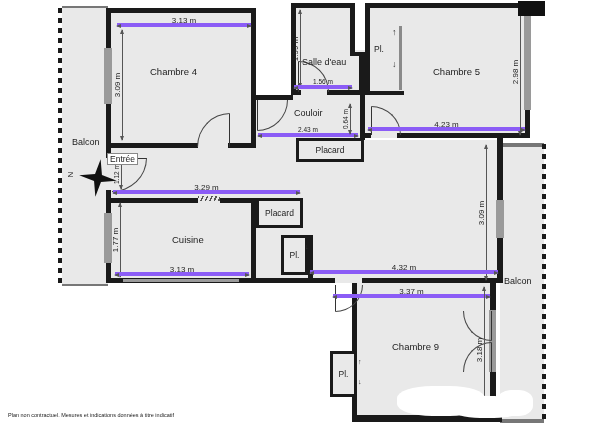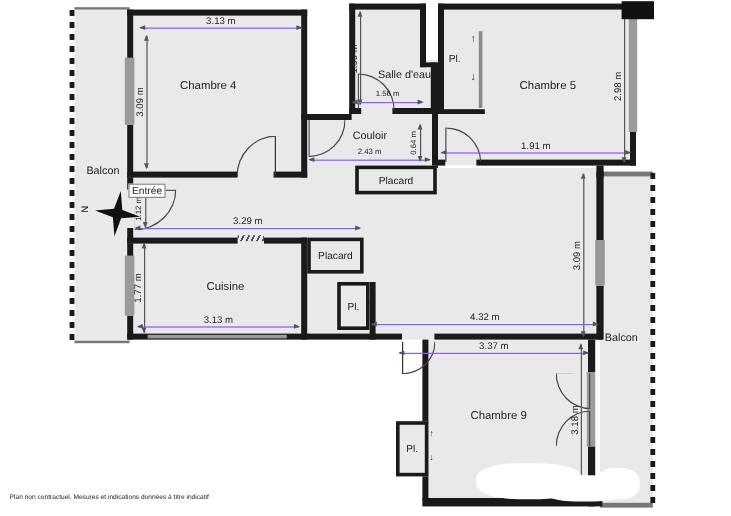--- a/index.html
+++ b/index.html
@@ -10,21 +10,21 @@
   .win{position:absolute;background:#9a9a9a;}
   .slide{position:absolute;background:#8a8a8a;}
   .edge{position:absolute;background:#777;}
   .rail{position:absolute;width:4px;background:repeating-linear-gradient(#1a1a1a 0 5px,transparent 5px 10px);}
   .box{position:absolute;border:3px solid #1a1a1a;background:#e9e9e9;display:flex;
        align-items:center;justify-content:center;font-size:8.5px;}
   .door{position:absolute;border:0 solid #444;}
   .room-label{position:absolute;font-size:9.5px;white-space:nowrap;}
   .entree-label{position:absolute;font-size:8.5px;background:#fff;border:1px solid #888;
        padding:0 2px;white-space:nowrap;}
-  .dimh{position:absolute;height:0;border-top:1px solid #8b5cf6;}
+  .dimh{position:absolute;height:0;border-top:4px solid #8b5cf6;}
   .dimv{position:absolute;width:0;border-left:1px solid #555;}
   .dimh::before{content:"";position:absolute;left:-1px;top:-3px;
        border-top:2.5px solid transparent;border-bottom:2.5px solid transparent;border-right:5px solid #555;}
   .dimh::after{content:"";position:absolute;right:-1px;top:-3px;
        border-top:2.5px solid transparent;border-bottom:2.5px solid transparent;border-left:5px solid #555;}
   .dimv::before{content:"";position:absolute;top:-1px;left:-3.5px;
        border-left:2.5px solid transparent;border-right:2.5px solid transparent;border-bottom:5px solid #555;}
   .dimv::after{content:"";position:absolute;bottom:-1px;left:-3.5px;
        border-left:2.5px solid transparent;border-right:2.5px solid transparent;border-top:5px solid #555;}
   .dlh{position:absolute;top:-11px;left:50%;transform:translateX(-50%);
@@ -140,21 +140,21 @@
   <div class="dimv" style="left:122px;top:30px;height:110px;">
     <span class="dlv">3.09 m</span>
     </div>
   <div class="dimv" style="left:300px;top:10px;height:77px;">
     <span class="dlv">1.99 m</span>
     </div>
   <div class="dimh" style="left:294px;top:85px;width:58px;">
     <span class="dlh small">1.56 m</span>
     </div>
   <div class="dimh" style="left:368px;top:127px;width:157px;">
-    <span class="dlh">1.91 m</span>
+    <span class="dlh">4.23 m</span>
     </div>
   <div class="dimv" style="left:520px;top:8px;height:127px;">
     <span class="dlv">2.98 m</span>
     </div>
   <div class="dimh" style="left:258px;top:133px;width:100px;">
     <span class="dlh small">2.43 m</span>
     </div>
   <div class="dimv" style="left:350px;top:104px;height:30px;">
     <span class="dlv small">0.64 m</span>
     </div>
@@ -177,21 +177,21 @@
     <span class="dlh">4.32 m</span>
     </div>
   <div class="dimh" style="left:333px;top:294px;width:157px;">
     <span class="dlh">3.37 m</span>
     </div>
   <div class="dimv" style="left:484px;top:287px;height:125px;">
     <span class="dlv">3.18 m</span>
     </div>
 
   <div class="room-label" style="left:150px;top:66px;">Chambre 4</div>
-  <div class="room-label" style="left:315px;top:57px;font-size:9px;">Salle d'eau</div>
+  <div class="room-label" style="left:302px;top:57px;font-size:9px;">Salle d'eau</div>
   <div class="room-label" style="left:374px;top:44px;font-size:8.5px;">Pl.</div>
   <div class="room-label" style="left:433px;top:66px;">Chambre 5</div>
   <div class="room-label" style="left:294px;top:108px;font-size:9px;">Couloir</div>
   <div class="entree-label" style="left:107px;top:153px;">Entrée</div>
   <div class="room-label" style="left:72px;top:137px;font-size:9px;">Balcon</div>
   <div class="room-label" style="left:172px;top:234px;">Cuisine</div>
   <div class="room-label" style="left:392px;top:341px;">Chambre 9</div>
   <div class="room-label" style="left:504px;top:276px;font-size:9px;">Balcon</div>
 
   <span class="arrow" style="left:392px;top:28px;">↑</span>

